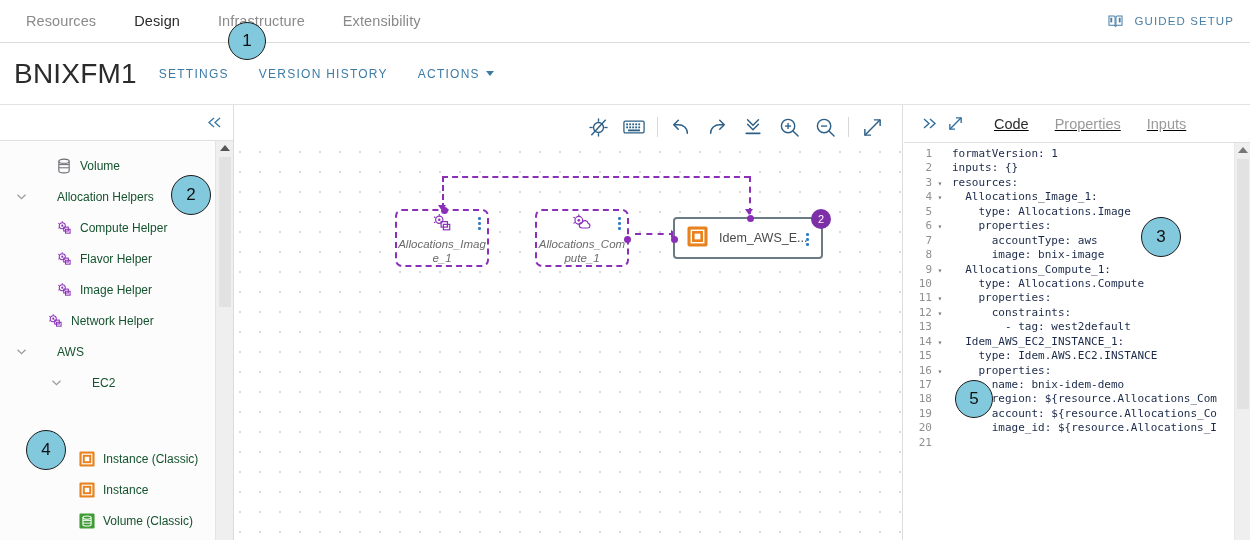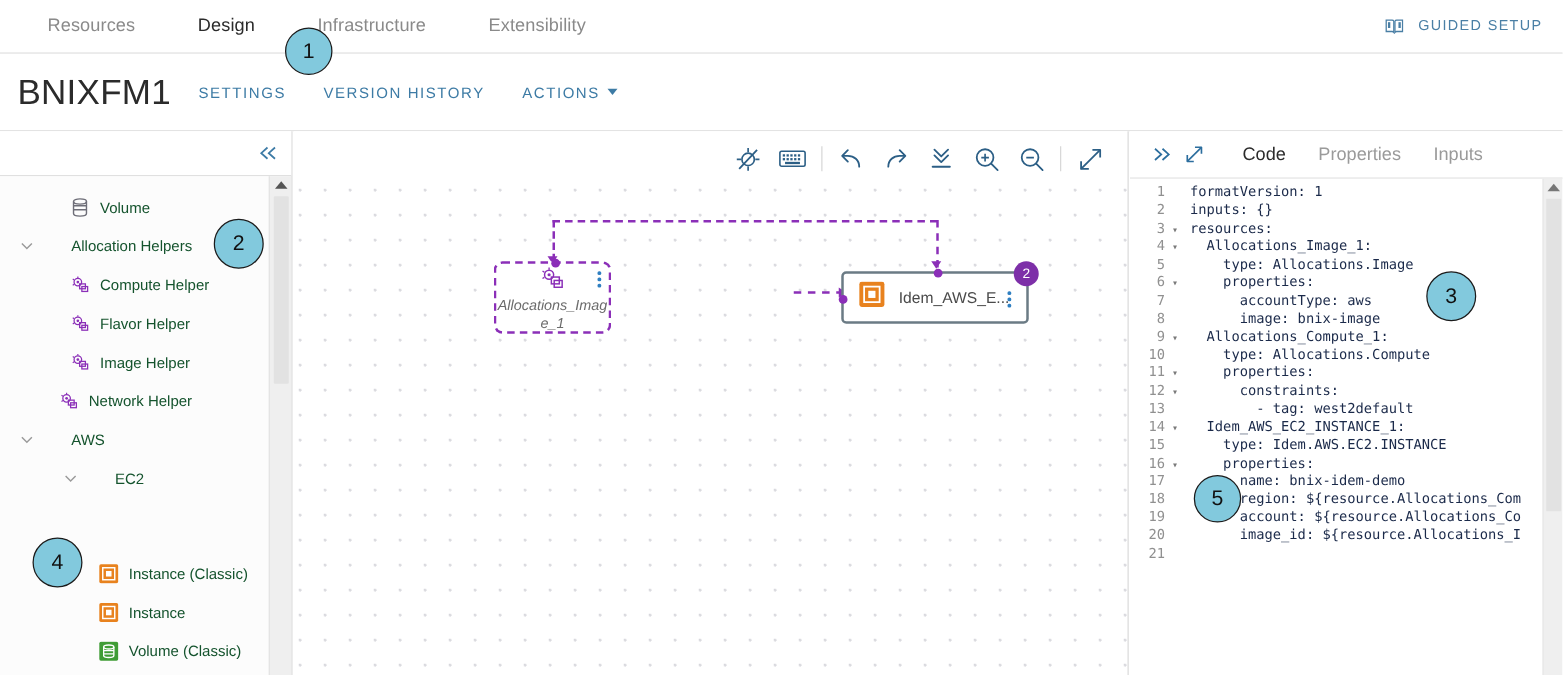--- a/index.html
+++ b/index.html
@@ -14,21 +14,21 @@
 
   
   .topnav {
     position:absolute; left:0; top:0; width:1250px; height:43px;
     background:#fff; border-bottom:1px solid #dcdcdc;
     display:flex; align-items:center;
   }
   .nav-items { display:flex; align-items:center; margin-left:26px; }
   .nav-item {
     font-size:14.5px; color:#8a8a8a; margin-right:38px;
-    cursor:pointer; letter-spacing:.1px; white-space:nowrap;margin-left:12px;
+    cursor:pointer; letter-spacing:.1px; white-space:nowrap;
   }
   .nav-item.active { color:#2b2b2b; }
   .guided {
     position:absolute; right:16px; top:50%; transform:translateY(-50%);
     display:flex; align-items:center; gap:12px;
     color:#4a7fa5; font-size:11.5px; letter-spacing:1.1px; cursor:pointer;
   }
   .guided svg { display:block; }
 
   
@@ -162,20 +162,21 @@
   .arrowdown {
     position:absolute; width:0;height:0;
     border-left:4px solid transparent; border-right:4px solid transparent;
     border-top:6px solid #8b2fb8;
   }
 
   
   .codepanel {
     position:absolute; left:904px; top:105px; width:346px; height:435px;
     background:#fff;
+    text-decoration:underline;
   }
   .cp-head {
     height:38px; display:flex; align-items:center;
     border-bottom:1px solid #e0e0e0; padding-left:12px; gap:0;
   }
   .cp-ic { width:26px; height:26px; display:flex; align-items:center; justify-content:center; cursor:pointer; color:#2c6e9e; }
   .cp-ic svg { display:block; }
   .cp-tab {
     font-size:14.5px; color:#9a9a9a; margin-left:26px; cursor:pointer; white-space:nowrap;
   }
@@ -517,20 +518,39 @@
         </span>
         <span class="node-label">Allocations_Image_1</span>
         <span class="kebab">
             <i></i>
             <i></i>
             <i></i>
           </span>
         <span class="port" style="left:44px; top:-4px;"></span>
       </div>
 
+      <div class="node node-dashed" style="left:300px; top:60px;">
+        <span class="nicon">
+          <svg width="22" height="20" viewBox="0 0 24 22">
+            <circle cx="8.5" cy="8" r="4.2" fill="none" stroke="#8b2fb8" stroke-width="1.3"></circle>
+            <circle cx="8.5" cy="8" r="1.5" fill="#8b2fb8"></circle>
+            <line x1="8.5" y1="1.5" x2="8.5" y2="3.2" stroke="#8b2fb8" stroke-width="1.2"></line>
+            <line x1="2.6" y1="4.6" x2="4.3" y2="5.6" stroke="#8b2fb8" stroke-width="1.2"></line>
+            <line x1="2.6" y1="11.4" x2="4.3" y2="10.4" stroke="#8b2fb8" stroke-width="1.2"></line>
+            <path d="M12 16.5h6.5a2.6 2.6 0 0 0 .3-5.1 3.6 3.6 0 0 0-6.8-.9 2.9 2.9 0 0 0 0 6z" fill="none" stroke="#8b2fb8" stroke-width="1.3"></path>
+          </svg>
+        </span>
+        <span class="node-label">Allocations_Compute_1</span>
+        <span class="kebab">
+            <i></i>
+            <i></i>
+            <i></i>
+          </span>
+        <span class="port" style="right:-4px; top:25px;"></span>
+      </div>
 
       <div class="node node-solid" style="left:438px; top:68px;">
         <span class="aws-icon">
           <svg width="21" height="21" viewBox="0 0 22 22">
             <rect x="0.5" y="0.5" width="21" height="21" rx="2" fill="#e8821e"></rect>
             <rect x="4.5" y="4.5" width="13" height="13" fill="none" stroke="#fff" stroke-width="1.5"></rect>
             <rect x="8" y="8" width="6" height="6" fill="#fff"></rect>
           </svg>
         </span>
         <span class="ntext">Idem_AWS_E...</span>

